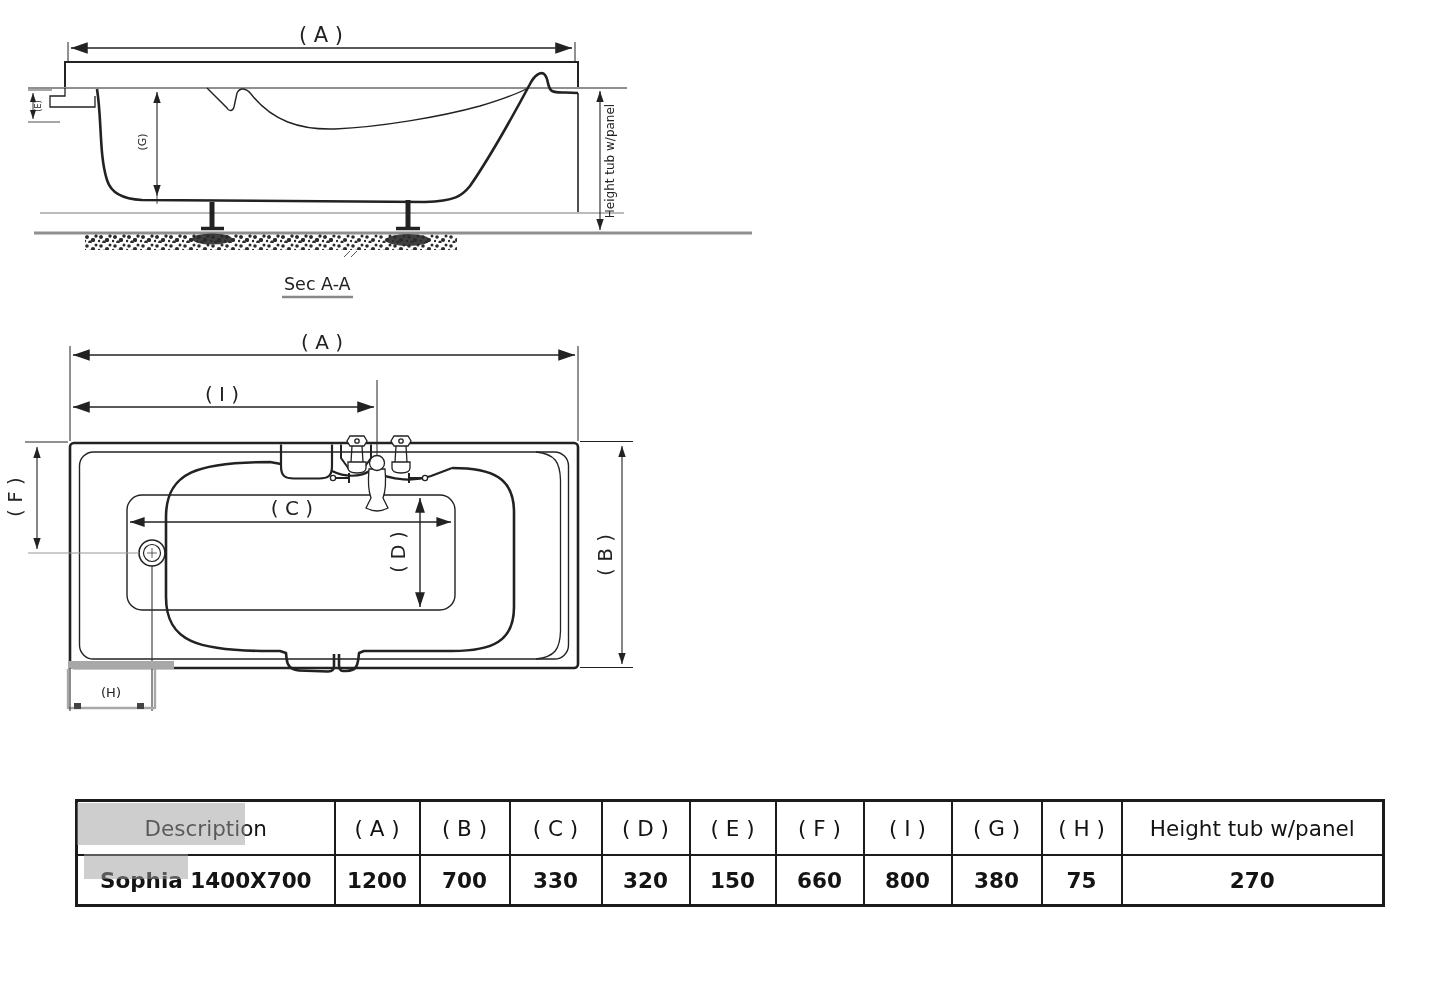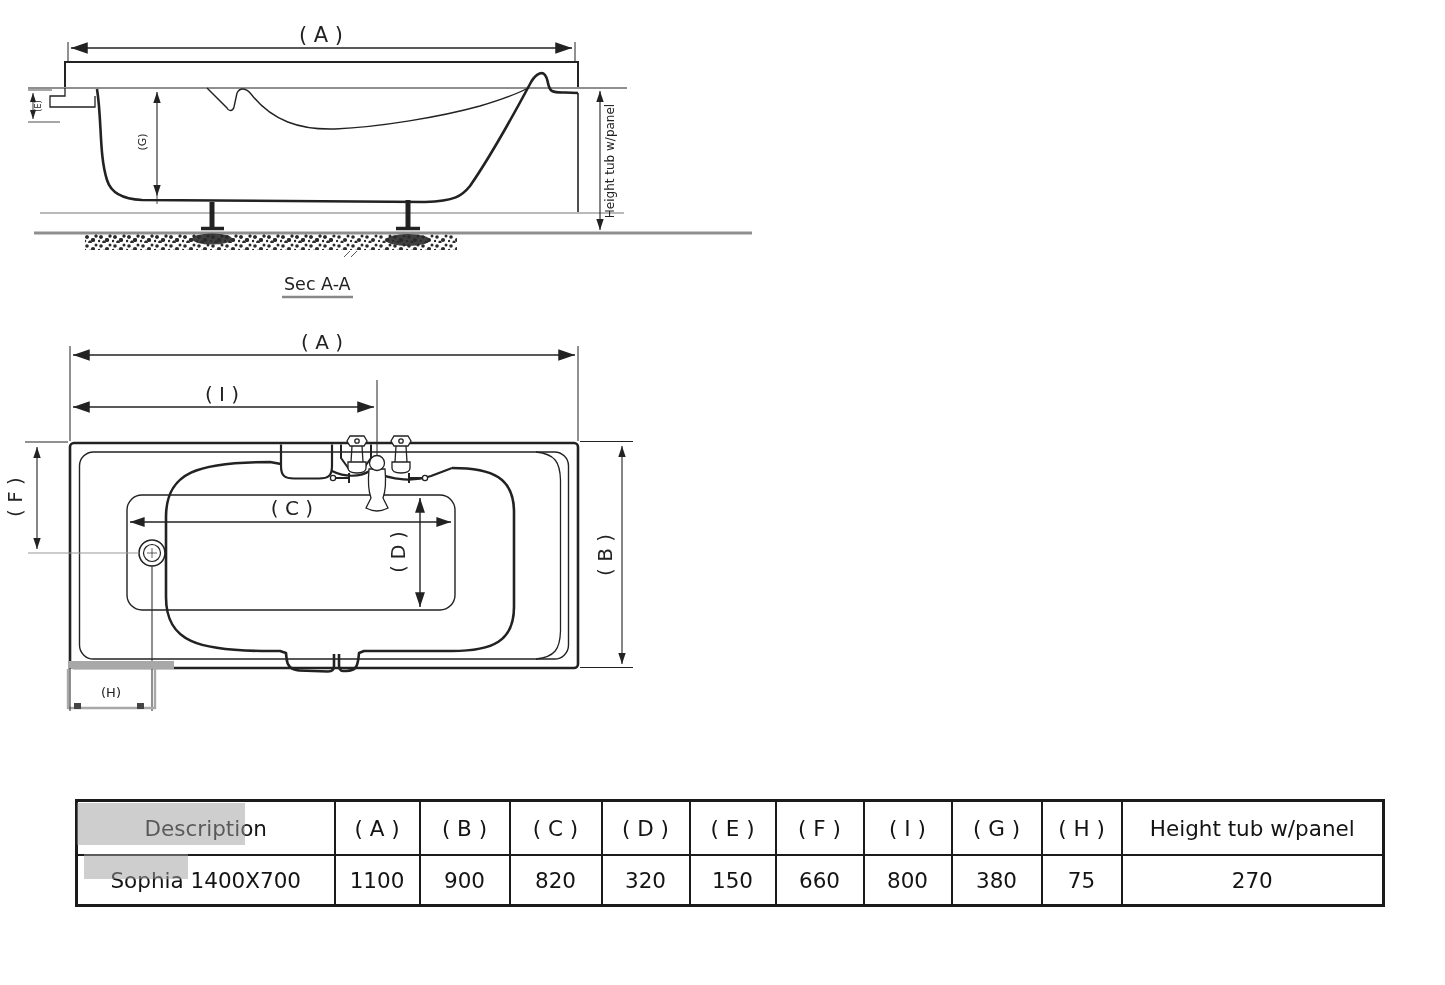--- a/index.html
+++ b/index.html
@@ -5,21 +5,21 @@
   html,body{margin:0;padding:0;background:#ffffff;}
   body{width:1445px;height:985px;position:relative;font-family:"DejaVu Sans",sans-serif;overflow:hidden;}
   svg text{font-family:"DejaVu Sans",sans-serif;fill:#222;}
   .abs{position:absolute;}
   
   #spec-table-wrap{left:75px;top:799px;width:1307px;}
   #spec-table{border-collapse:collapse;table-layout:fixed;width:100%;}
   #spec-table td{border:2.5px solid #1b1b1b;text-align:center;vertical-align:middle;
     font-size:21.5px;color:#141414;padding:0;}
   #spec-table tr.hdr td{height:52px;}
-  #spec-table tr.dat td{height:48px;}
+  #spec-table tr.dat td{height:48px;font-weight:bold;}
   #spec-table{border:3px solid #1b1b1b;}
   .wm{position:absolute;background:rgba(158,158,158,0.5);pointer-events:none;}
 </style>
 </head>
 <body>
 
 <svg class="abs" style="left:0;top:0" width="760" height="310" viewBox="0 0 760 310">
   <defs>
     <marker id="arw1" viewBox="0 0 10 8" markerWidth="11" markerHeight="9" refX="9.5" refY="4" orient="auto-start-reverse">
       <path d="M0,0.8 L9.5,4 L0,7.2 Z" fill="#222"></path>
@@ -181,23 +181,23 @@
       <td>( D )</td>
       <td>( E )</td>
       <td>( F )</td>
       <td>( I )</td>
       <td>( G )</td>
       <td>( H )</td>
       <td>Height tub w/panel</td>
     </tr>
     <tr class="dat">
       <td>Sophia 1400X700</td>
-      <td>1100</td>
-      <td>900</td>
-      <td>820</td>
+      <td>1200</td>
+      <td>700</td>
+      <td>330</td>
       <td>320</td>
       <td>150</td>
       <td>660</td>
       <td>800</td>
       <td>380</td>
       <td>75</td>
       <td>270</td>
     </tr>
   </tbody>
     </table>

